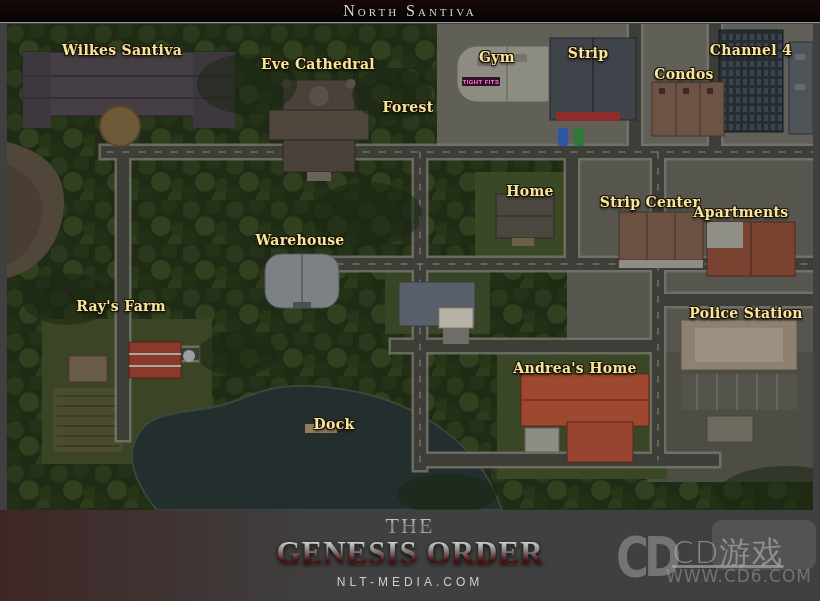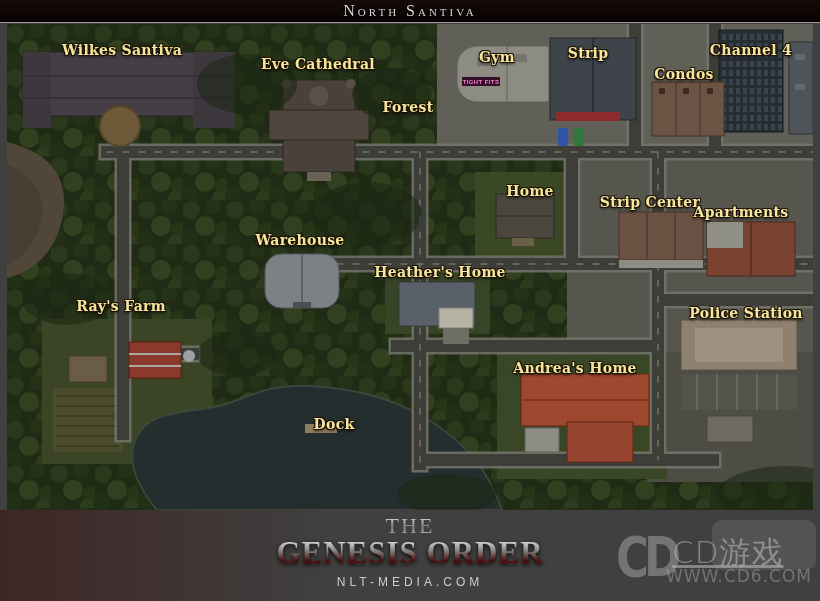--- a/index.html
+++ b/index.html
@@ -220,21 +220,20 @@
     <div class="map-label" style="left:311px;top:40px">Eve Cathedral</div>
     <div class="map-label" style="left:401px;top:83px">Forest</div>
     <div class="map-label" style="left:490px;top:33px">Gym</div>
     <div class="map-label" style="left:581px;top:29px">Strip</div>
     <div class="map-label" style="left:744px;top:26px">Channel 4</div>
     <div class="map-label" style="left:677px;top:50px">Condos</div>
     <div class="map-label" style="left:523px;top:167px">Home</div>
     <div class="map-label" style="left:643px;top:178px">Strip Center</div>
     <div class="map-label" style="left:734px;top:188px">Apartments</div>
     <div class="map-label" style="left:293px;top:216px">Warehouse</div>
-    <div class="map-label" style="left:433px;top:248px">Heather's Home</div>
     <div class="map-label" style="left:114px;top:282px">Ray's Farm</div>
     <div class="map-label" style="left:739px;top:289px">Police Station</div>
     <div class="map-label" style="left:568px;top:344px">Andrea's Home</div>
     <div class="map-label" style="left:327px;top:400px">Dock</div>
 
     <div class="gym-sign">TIGHT FITS</div>
   </div>
 
   <div class="logo">
     <div class="logo-the">The</div>

